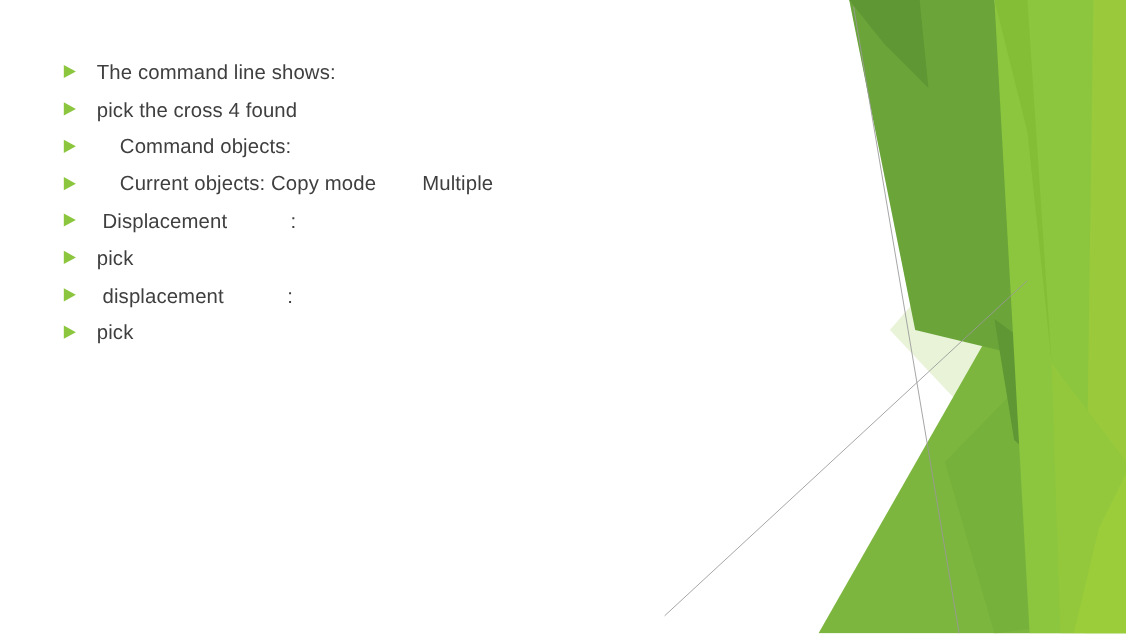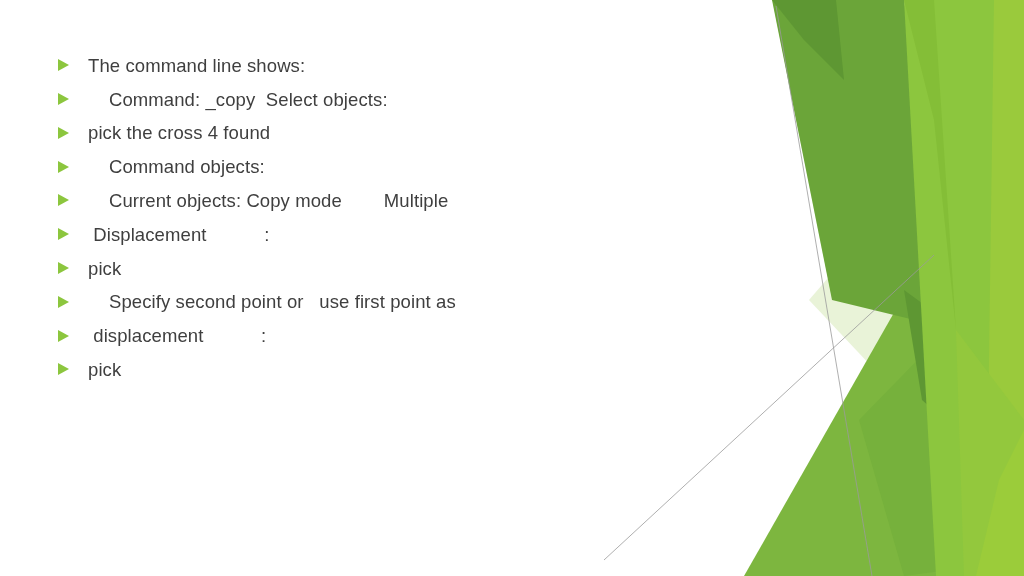--- a/index.html
+++ b/index.html
@@ -90,26 +90,20 @@
 
   <div id="content">
 
     <div class="bullet-row">
       <span class="bullet-mark">
           <i class="tri"></i>
         </span>
       <span class="bullet-text">The command line shows:</span>
     </div>
 
-    <div class="bullet-row">
-      <span class="bullet-mark">
-          <i class="tri"></i>
-        </span>
-      <span class="bullet-text">    Command: _copy  Select objects:</span>
-    </div>
 
     <div class="bullet-row">
       <span class="bullet-mark">
           <i class="tri"></i>
         </span>
       <span class="bullet-text">pick the cross 4 found</span>
     </div>
 
     <div class="bullet-row">
       <span class="bullet-mark">
@@ -134,26 +128,20 @@
       <span class="bullet-text"> Displacement           :</span>
     </div>
 
     <div class="bullet-row">
       <span class="bullet-mark">
           <i class="tri"></i>
         </span>
       <span class="bullet-text">pick</span>
     </div>
 
-    <div class="bullet-row">
-      <span class="bullet-mark">
-          <i class="tri"></i>
-        </span>
-      <span class="bullet-text">    Specify second point or   use first point as</span>
-    </div>
 
     <div class="bullet-row">
       <span class="bullet-mark">
           <i class="tri"></i>
         </span>
       <span class="bullet-text"> displacement           :</span>
     </div>
 
     <div class="bullet-row">
       <span class="bullet-mark">

